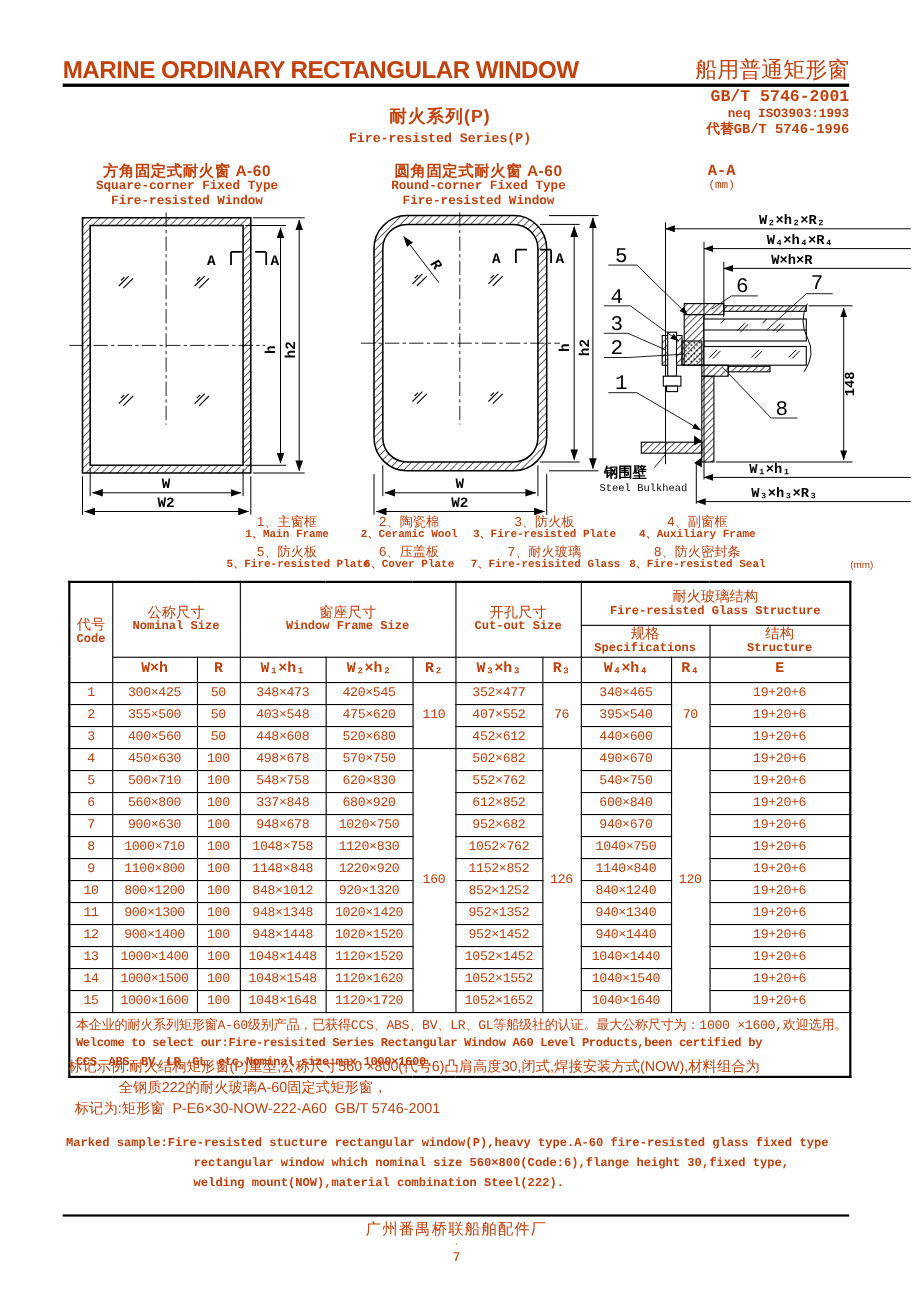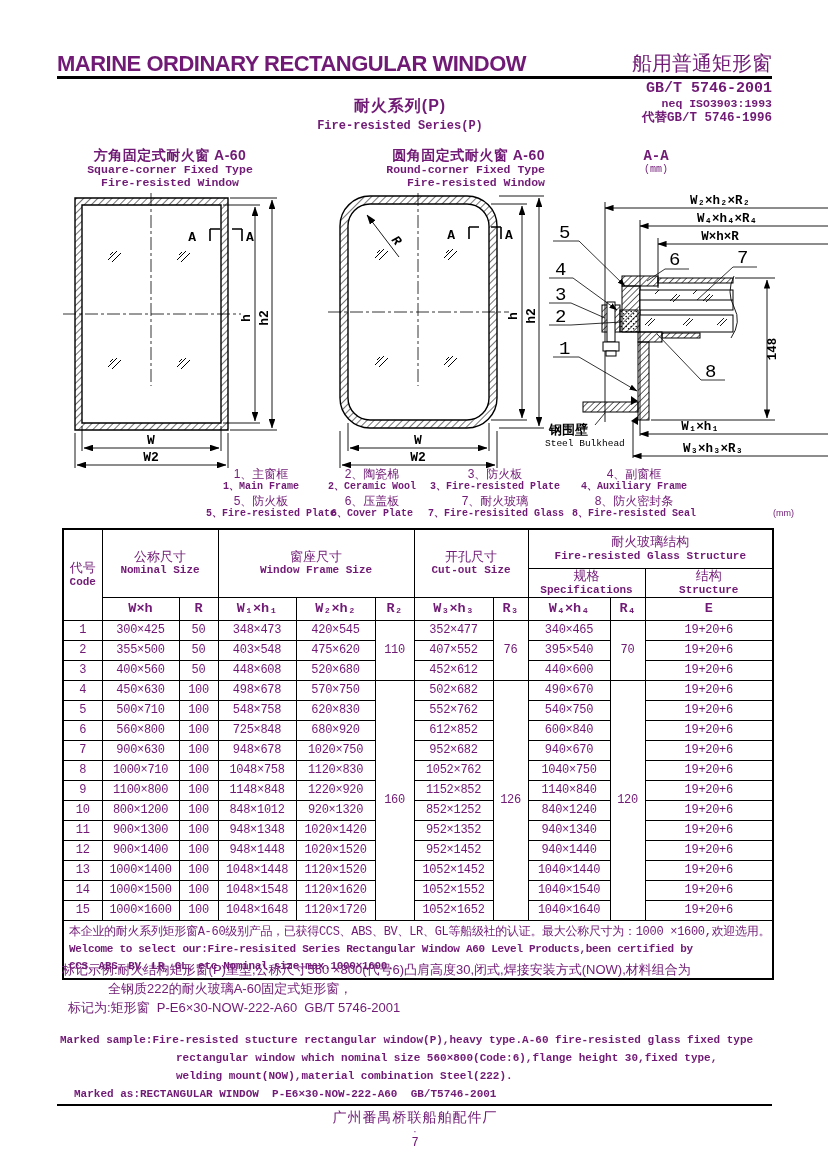--- a/index.html
+++ b/index.html
@@ -1,17 +1,17 @@
 <!DOCTYPE html>
 <html><head>
 <meta charset="utf-8">
 <style>
   html,body{margin:0;padding:0;background:#e8e8e8;}
   .page{position:relative;width:830px;height:1175px;background:#ffffff;margin:0 auto;
-        font-family:"Liberation Sans","DejaVu Sans",sans-serif;color:#701a75;overflow:hidden;}
+        font-family:"Liberation Sans","DejaVu Sans",sans-serif;color:#c2410c;overflow:hidden;}
   .abs{position:absolute;}
   .mono{font-family:"Liberation Mono","DejaVu Sans Mono",monospace;}
   
   .title-row{left:57px;top:50px;width:715px;display:flex;justify-content:space-between;align-items:flex-end;}
   .title-en{font-size:22px;font-weight:bold;letter-spacing:-.5px;white-space:nowrap;}
   .title-zh{font-size:20px;font-weight:normal;white-space:nowrap;}
   .title-rule{left:57px;top:76px;width:715px;height:3px;background:#000;}
   .standards{left:480px;top:81px;width:292px;text-align:right;line-height:1.12;}
   .std-1{font-size:15px;font-weight:bold;}
   .std-2{font-size:11.5px;font-weight:bold;}
@@ -89,21 +89,21 @@
   <div class="abs series">
     <div class="series-zh">耐火系列(P)</div>
     <div class="series-en mono">Fire-resisted Series(P)</div>
   </div>
 
   <div class="abs dia-title" style="left:60px;top:147px;">
     <div class="dia-zh">方角固定式耐火窗  A-60</div>
     <div class="dia-en mono">Square-corner Fixed Type</div>
     <div class="dia-en mono">Fire-resisted Window</div>
   </div>
-  <div class="abs dia-title" style="left:325px;top:147px;text-align:right;">
+  <div class="abs dia-title" style="left:325px;top:147px;">
     <div class="dia-zh">圆角固定式耐火窗  A-60</div>
     <div class="dia-en mono">Round-corner Fixed Type</div>
     <div class="dia-en mono">Fire-resisted Window</div>
   </div>
   <div class="abs sec-title">
     <div class="sec-aa mono">A-A</div>
     <div class="sec-mm mono">(mm)</div>
   </div>
 
   <svg class="abs" style="left:60px;top:193px;" width="220" height="285" viewBox="0 0 220 285">
@@ -461,21 +461,21 @@
             <td>548×758</td>
             <td>620×830</td>
             <td>552×762</td>
             <td>540×750</td>
             <td>19+20+6</td>
           </tr>
           <tr>
             <td>6</td>
             <td>560×800</td>
             <td>100</td>
-            <td>725×848</td>
+            <td>337×848</td>
             <td>680×920</td>
             <td>612×852</td>
             <td>600×840</td>
             <td>19+20+6</td>
           </tr>
           <tr>
             <td>7</td>
             <td>900×630</td>
             <td>100</td>
             <td>948×678</td>
@@ -579,21 +579,20 @@
 
   <div class="abs notes-zh">
     <div>标记示例:耐火结构矩形窗(P)重型,公称尺寸560 ×800(代号6)凸肩高度30,闭式,焊接安装方式(NOW),材料组合为</div>
     <div class="nz2">全钢质222的耐火玻璃A-60固定式矩形窗，</div>
     <div class="nz3">标记为:矩形窗  P-E6×30-NOW-222-A60  GB/T 5746-2001</div>
   </div>
   <div class="abs notes-en mono">
     <div>Marked sample:Fire-resisted stucture rectangular window(P),heavy type.A-60 fire-resisted glass fixed type</div>
     <div class="ne2">rectangular window which nominal size 560×800(Code:6),flange height 30,fixed type,</div>
     <div class="ne2">welding mount(NOW),material combination Steel(222).</div>
-    <div class="ne4">Marked as:RECTANGULAR WINDOW  P-E6×30-NOW-222-A60  GB/T5746-2001</div>
   </div>
 
   <div class="abs footer-rule"></div>
   <div class="abs footer">
     <div class="f-zh">广州番禺桥联船舶配件厂</div>
     <div class="f-dot">·</div>
     <div class="f-pg mono">7</div>
   </div>
 
 </div>

